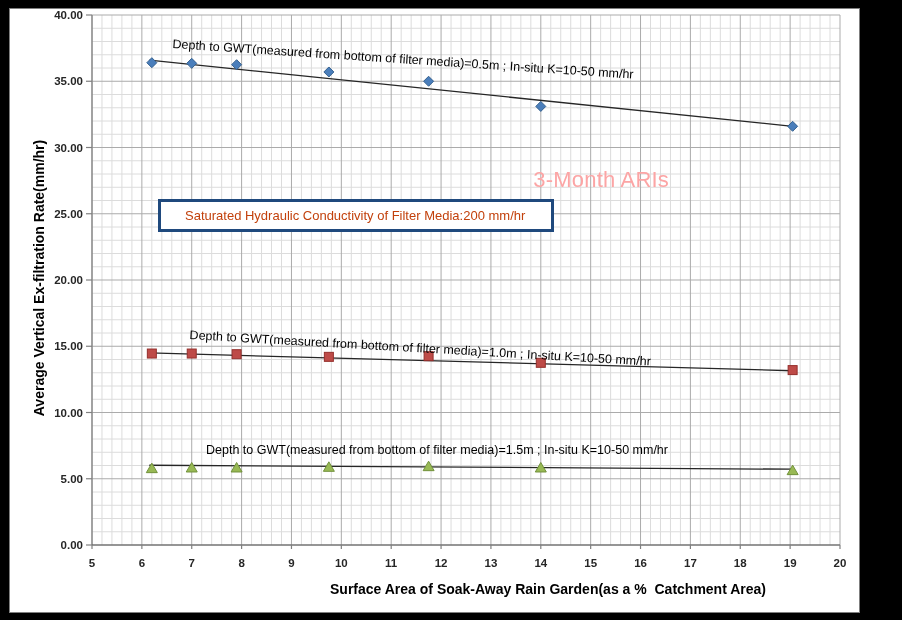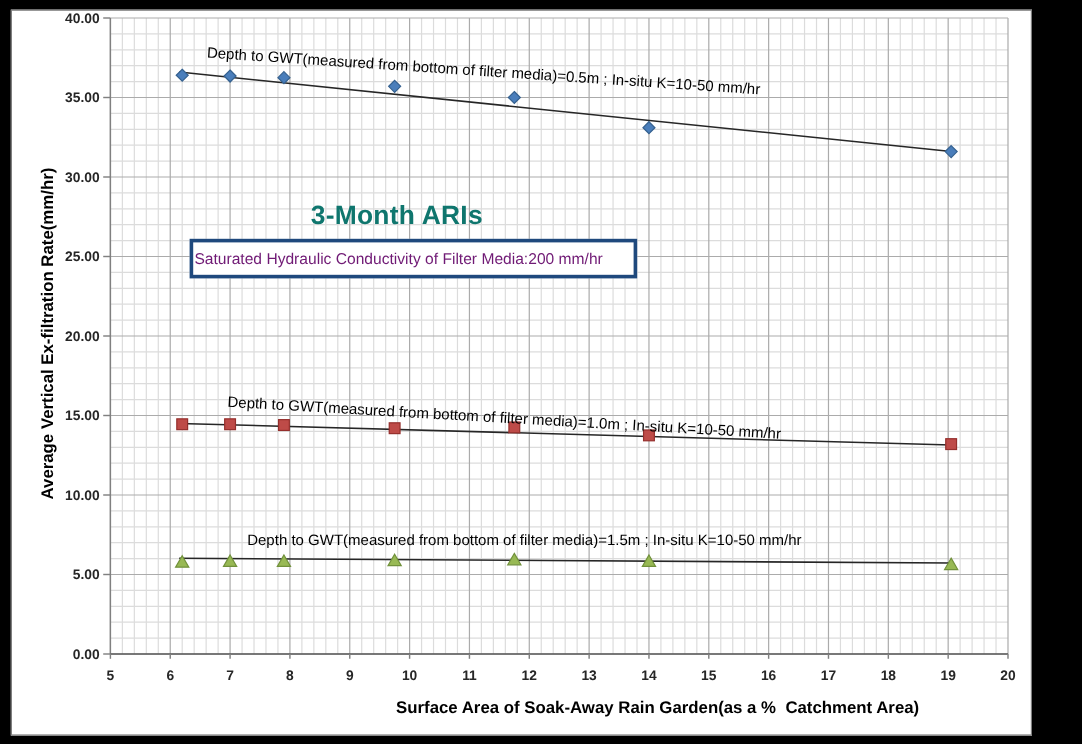--- a/index.html
+++ b/index.html
@@ -1,25 +1,25 @@
 <!DOCTYPE html>
 <html><head>
 <meta charset="utf-8">
 <style>
   html,body{margin:0;padding:0;background:#000;}
   #stage{position:relative;width:902px;height:620px;background:#000;overflow:hidden;
          font-family:"Liberation Sans", sans-serif;}
   #chart-surface{position:absolute;left:9px;top:8px;width:849px;height:603px;
                  background:#fff;border:1px solid #7F7F7F;}
   #plot{position:absolute;left:0;top:0;width:902px;height:620px;}
-  .title{position:absolute;left:259px;top:167px;width:410px;text-align:left;
-         font-size:22px;font-weight:bold;color:#0f766e;letter-spacing:0.2px;}
+  .title{position:absolute;left:259px;top:167px;width:410px;text-align:right;
+         font-size:22px;font-weight:normal;color:#fca5a5;letter-spacing:0.2px;}
   .annot{position:absolute;left:158px;top:199px;width:366px;height:27px;
          border:3px solid #1F497D;background:#fff;display:flex;align-items:center;
-         padding-left:1px;font-size:13px;color:#701a75;white-space:pre;}
+         padding-left:24px;font-size:13px;color:#c2410c;white-space:pre;}
   .xlabel{position:absolute;left:166px;top:581px;width:600px;text-align:right;
           font-size:14px;font-weight:bold;color:#000;white-space:pre;}
   .ylabel{position:absolute;left:39px;top:278px;transform:translate(-50%,-50%) rotate(-90deg);
           white-space:nowrap;font-size:14px;font-weight:bold;color:#000;}
   .slabel{position:absolute;font-size:12.5px;color:#000;white-space:nowrap;}
   #slabel0{left:173px;top:37px;transform:rotate(3.8deg);transform-origin:0 0;}
   #slabel1{left:190px;top:328px;transform:rotate(3.3deg);transform-origin:0 0;}
   #slabel2{left:175px;top:443px;margin-left:31px;}
 </style>
 </head>

